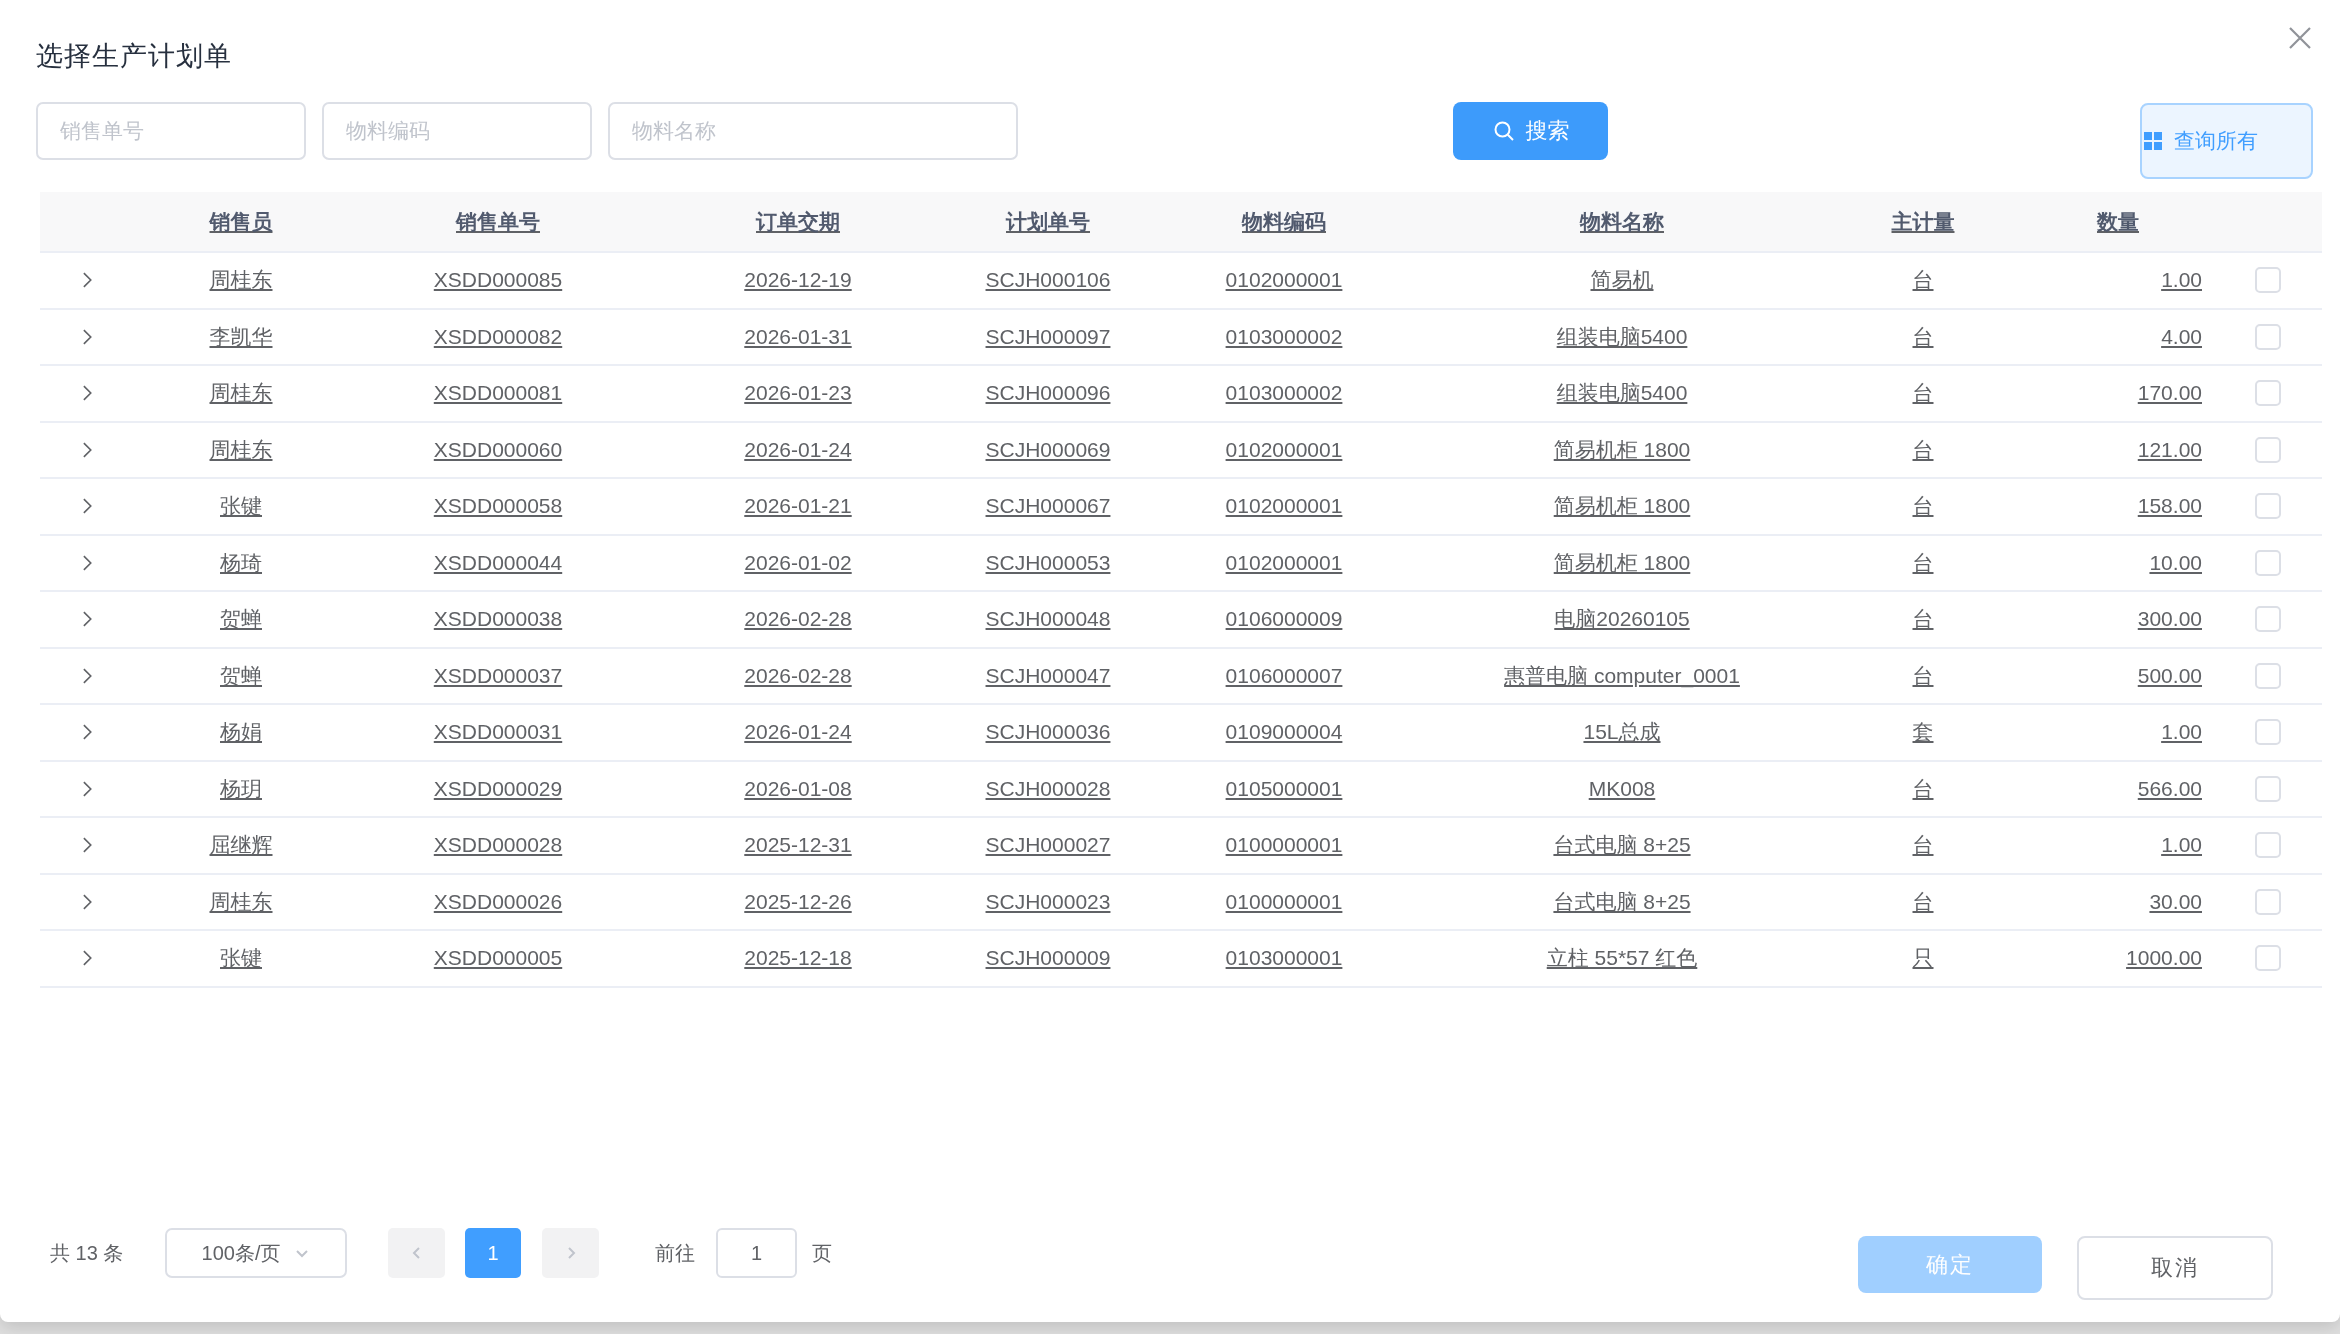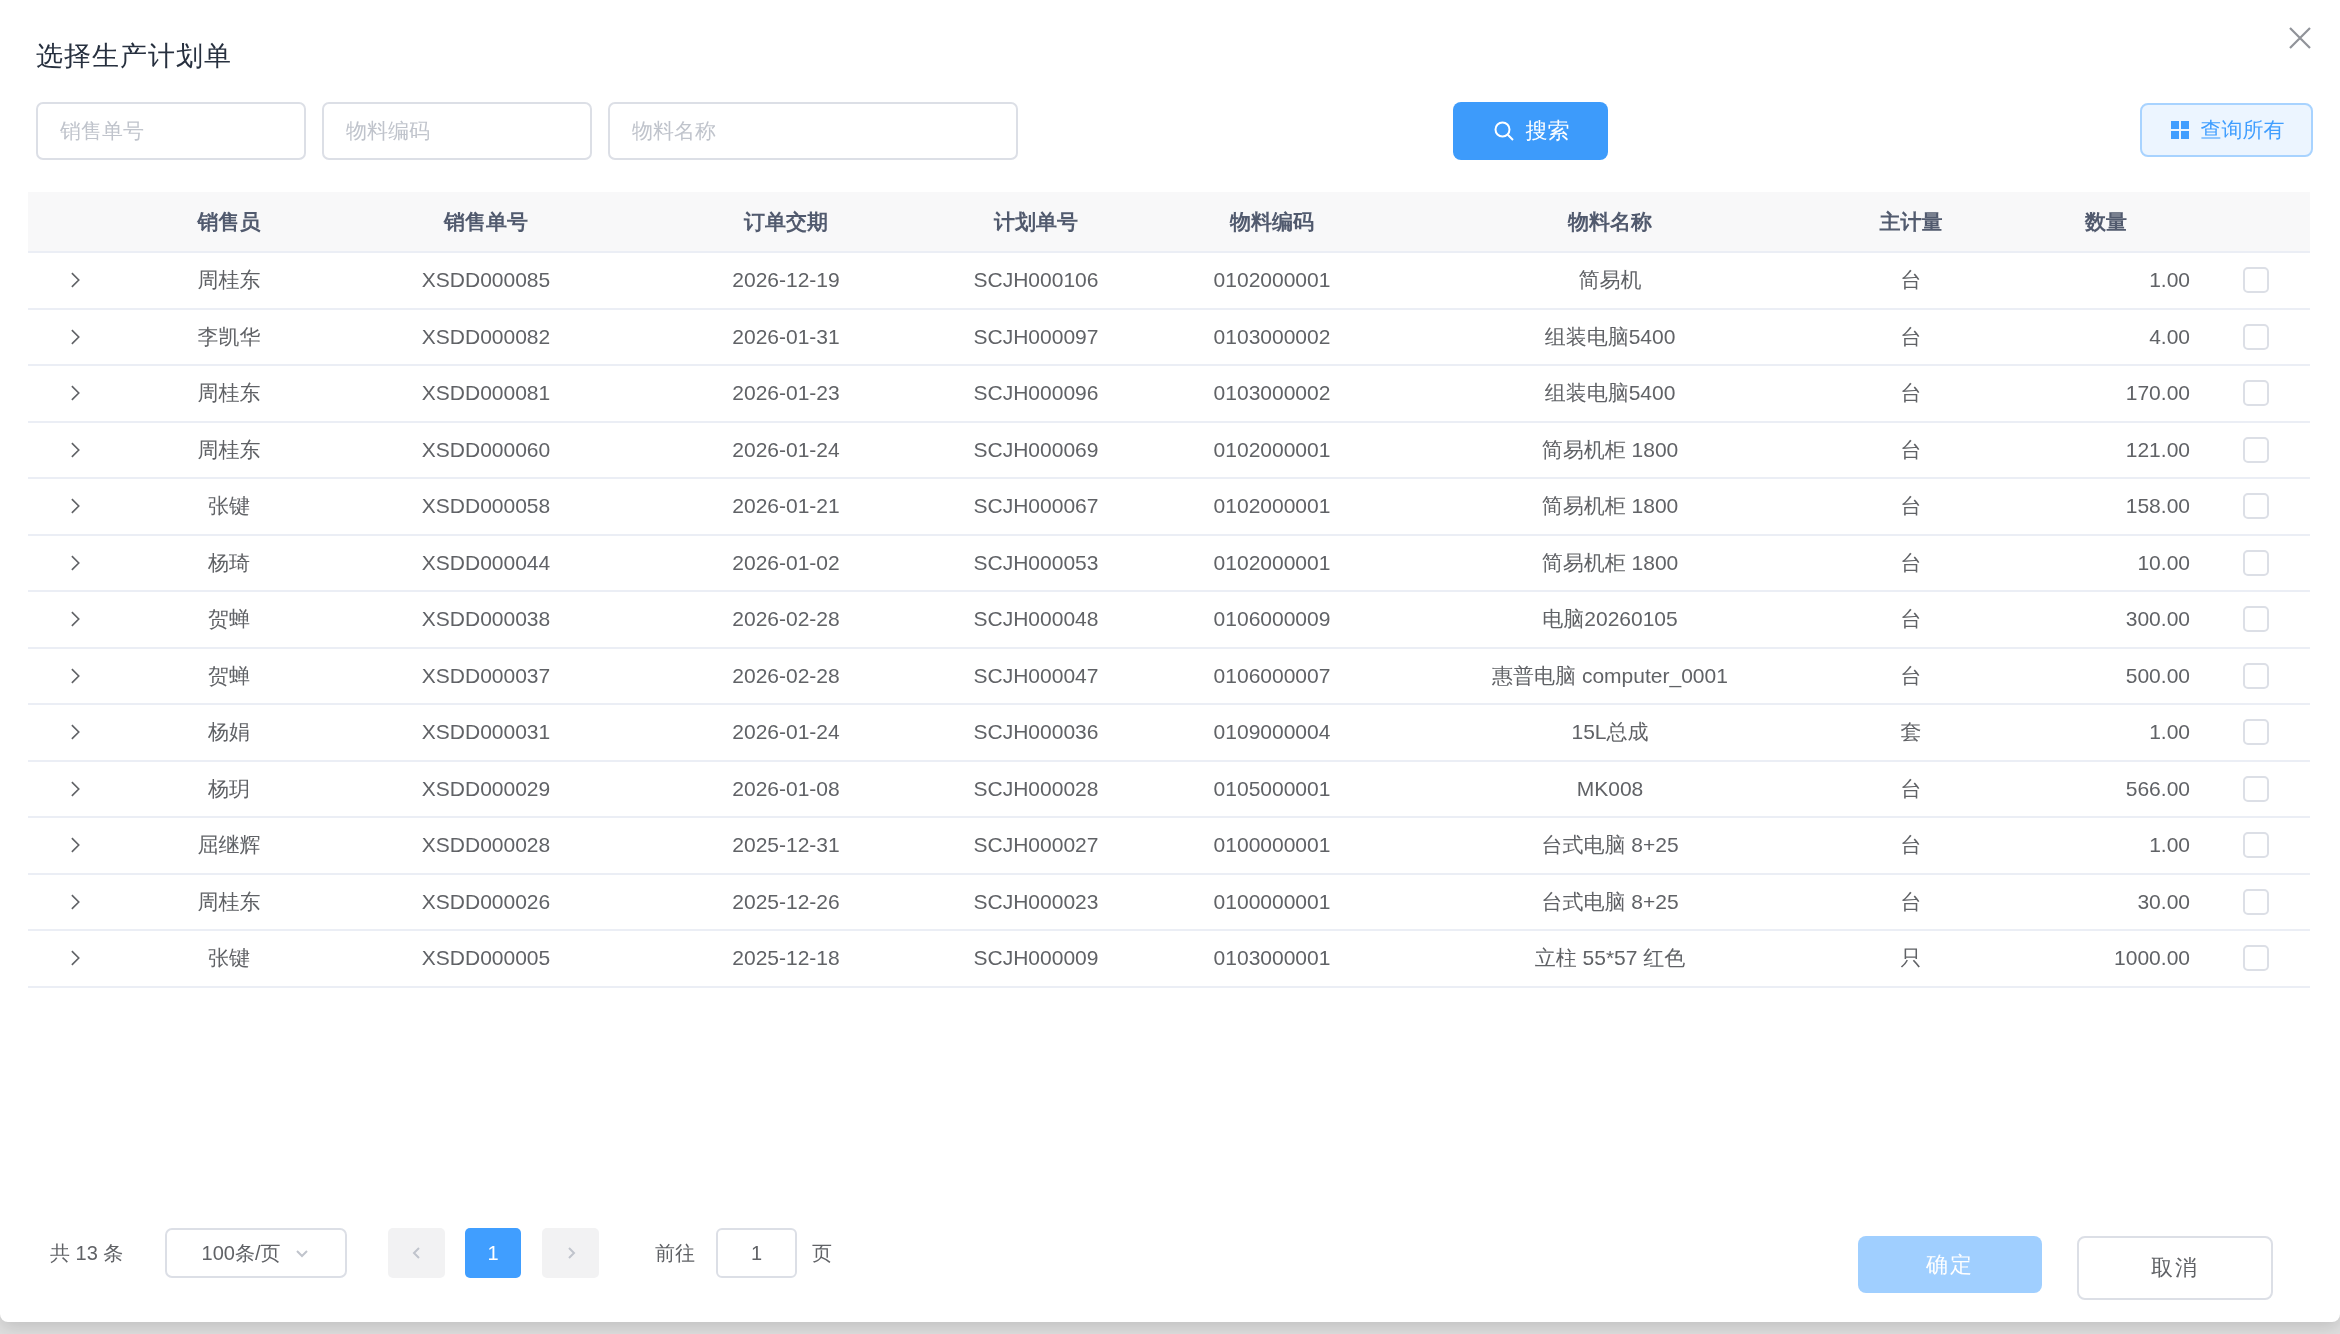--- a/index.html
+++ b/index.html
@@ -43,29 +43,29 @@
   }
   .date-range .ph { color:#c0c4cc; font-size:21px; flex:1; text-align:center; }
   .date-range .sep { color:#606266; font-size:21px; padding:0 4px; }
   .btn-search {
     position:absolute; left:1453px; top:102px; width:155px; height:58px;
     background:#3d9bfb; border:none; border-radius:8px; color:#fff;
     font-size:22px; font-family:inherit; cursor:pointer;
     display:flex; align-items:center; justify-content:center; gap:10px;
   }
   .btn-query-all {
-    position:absolute; left:2140px; top:103px; width:173px; height:54px;
+    position:absolute; left:2140px; top:103px; width:173px; height:76px;
     background:#ecf5ff; border:2px solid #a8d3ff; border-radius:8px;
     color:#409eff; font-size:21px; font-family:inherit; cursor:pointer;
-    display:flex; align-items:center; justify-content:center; gap:10px;
+    display:flex; align-items:center; gap:10px;
   }
   
   .plan-table {
-    position:absolute; left:28px; top:192px; width:2282px;
-    border-collapse:collapse; table-layout:fixed; font-size:21px;
+    position:absolute; left:40px; top:192px; width:2282px;
+    border-collapse:collapse; table-layout:fixed; font-size:21px;text-decoration:underline;
   }
   .plan-table thead th {
     height:60px; background:#f8f8f9; color:#515a6e;
     font-weight:600; font-size:21px; text-align:center;
     border-bottom:2px solid #ebeef5;
   }
   .plan-table tbody td {
     height:56.5px; border-bottom:2px solid #ebeef5;
     text-align:center; color:#606266; white-space:nowrap; overflow:hidden;
   }

